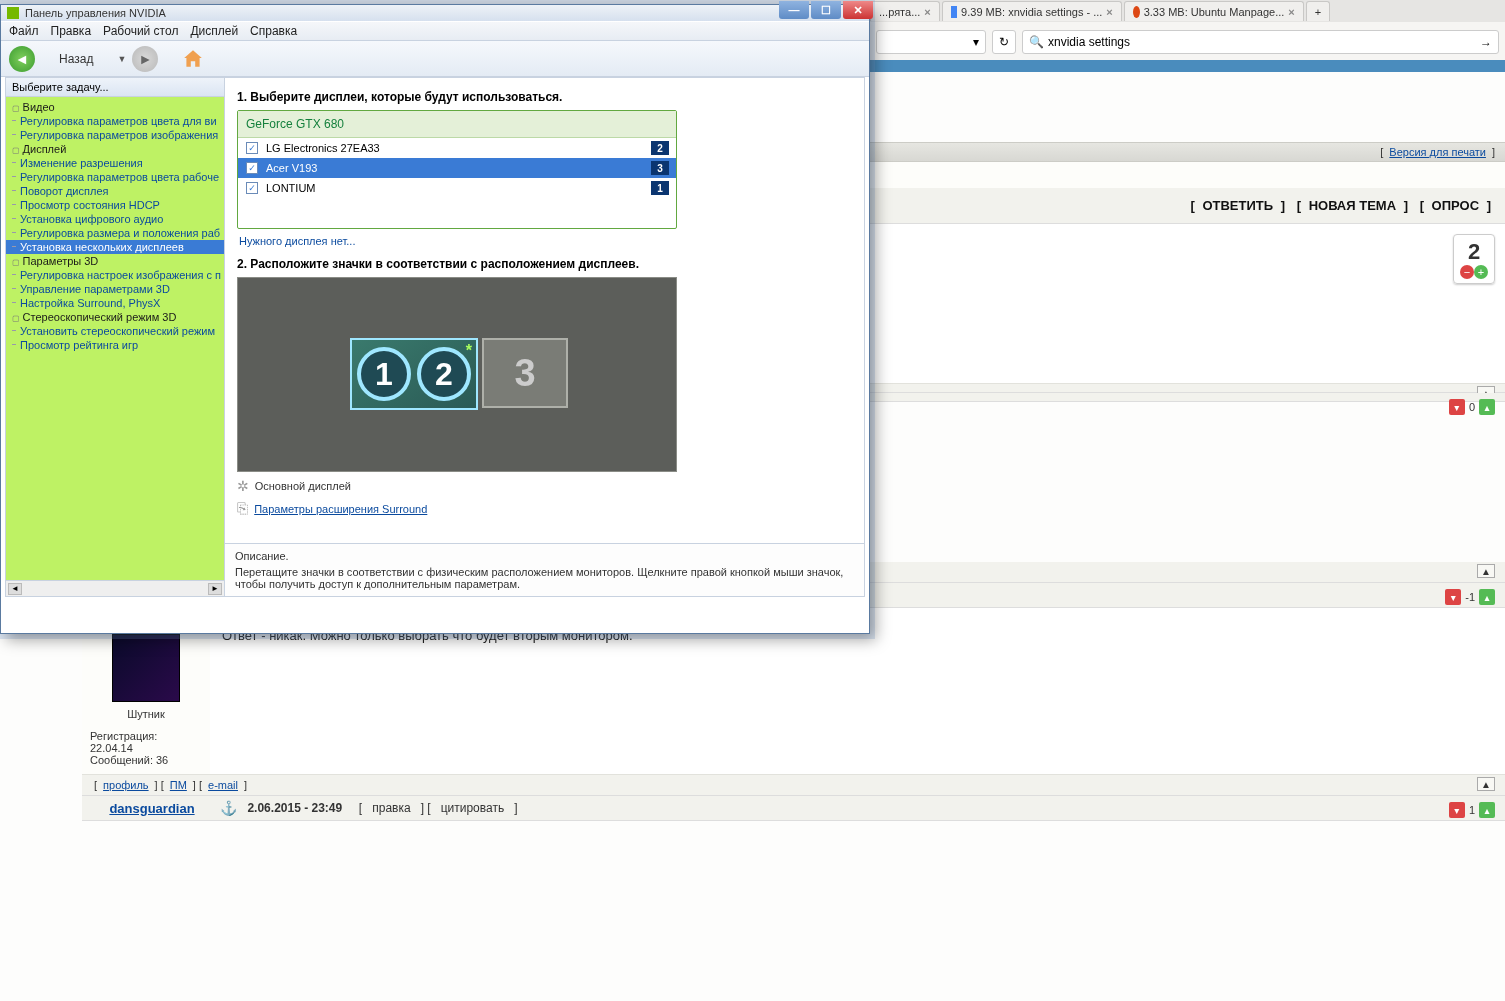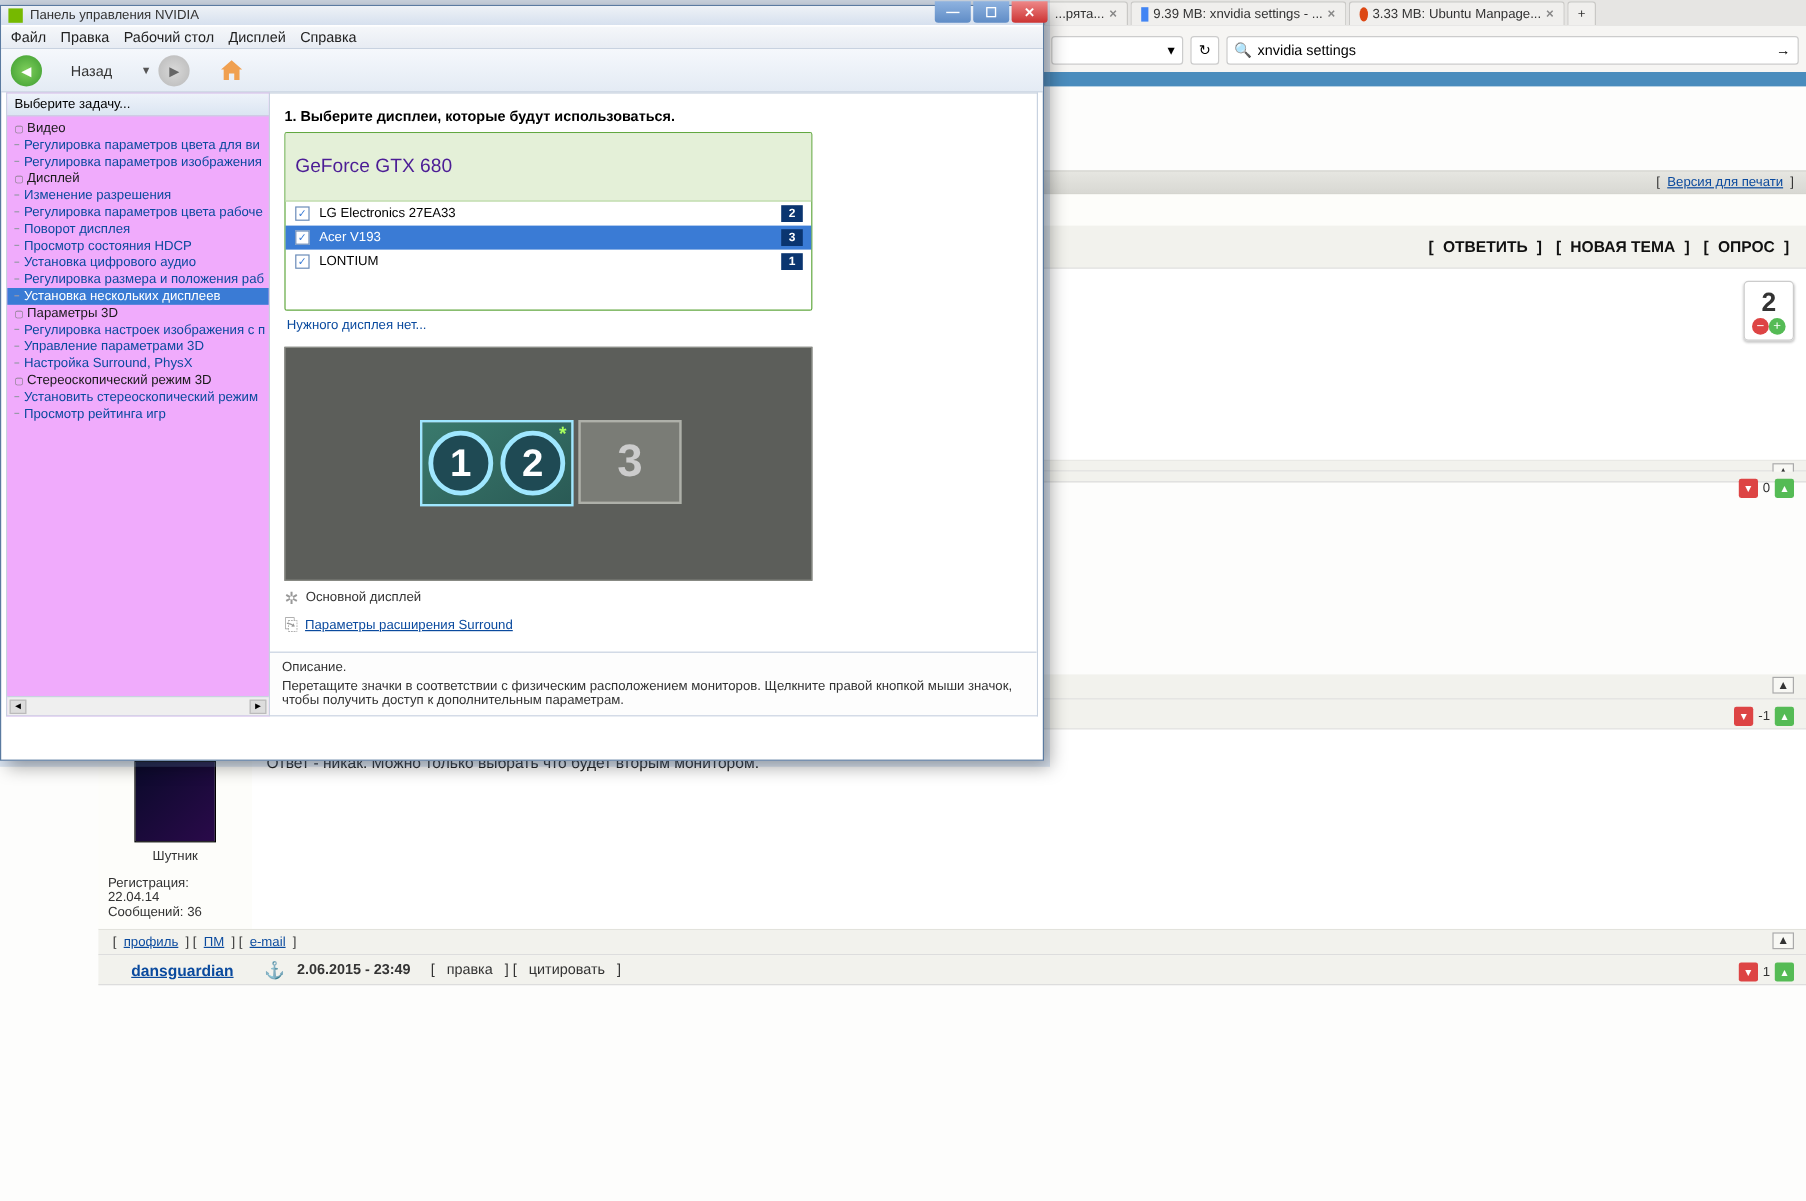--- a/index.html
+++ b/index.html
@@ -33,35 +33,35 @@
 
 .nv-menubar { height: 20px; background: linear-gradient(#f5f7fa,#e7ecf3); border-top: 1px solid #fff; border-bottom: 1px solid #c8d2e0; display: flex; align-items: center; gap: 12px; padding: 0 8px; font-size: 12px; color: #222; }
 .nv-toolbar { height: 36px; background: linear-gradient(#f5f8fc,#e4ebf4); border-bottom: 1px solid #c8d2e0; display: flex; align-items: center; gap: 6px; padding: 0 8px; }
 .tb-btn { width: 26px; height: 26px; border-radius: 50%; display: flex; align-items: center; justify-content: center; font-size: 14px; }
 .tb-back { background: radial-gradient(circle,#7fcf5c,#3b9b2f); color: #fff; }
 .tb-fwd { background: radial-gradient(circle,#d9d9d9,#b8b8b8); color: #666; }
 .tb-label { font-size: 12px; color: #333; margin: 0 18px; }
 .tb-home { width: 22px; height: 22px; }
 
 .nv-body { position: absolute; top: 72px; bottom: 36px; left: 4px; right: 4px; display: flex; }
-.nv-tree { width: 220px; border: 1px solid #c8d2e0; background: #f0abfc; display: flex; flex-direction: column; }
+.nv-tree { width: 220px; border: 1px solid #c8d2e0; background: #bef264; display: flex; flex-direction: column; }
 .nv-tree-title { background: linear-gradient(#eef3fa,#dbe5f2); padding: 3px 6px; font-size: 11px; border-bottom: 1px solid #c8d2e0; }
 .nv-tree-scroll { flex: 1; overflow: hidden; font-size: 11px; padding: 3px 0; }
 .tree-item { padding: 1px 4px 1px 14px; color: #0a4a9e; white-space: nowrap; position: relative; }
 .tree-item.group { color: #1a1a1a; padding-left: 6px; }
 .tree-item.group::before { content: "▢"; color: #777; font-size: 8px; margin-right: 3px; }
 .tree-item.leaf::before { content: ""; position: absolute; left: 6px; top: 6px; width: 4px; height: 1px; background: #99a; }
 .tree-item.selected { background: #3a7bd5; color: #fff; }
 .nv-tree-hbar { height: 16px; border-top: 1px solid #c8d2e0; background: #efefef; display: flex; align-items: center; justify-content: space-between; padding: 0 2px; }
 .hb-arrow { width: 14px; height: 12px; background: #ddd; border: 1px solid #bbb; display: flex; align-items: center; justify-content: center; font-size: 8px; }
 
 .nv-content { flex: 1; border: 1px solid #c8d2e0; border-left: none; padding: 8px 12px; position: relative; overflow: hidden; }
 .section-h { font-size: 12px; font-weight: bold; margin: 4px 0 6px; }
 .gpu-box { border: 1px solid #62a840; border-radius: 2px; width: 440px; }
-.gpu-title { background: #e4f0d8; color: #4c1d95; padding: 19px 8px; font-size: 16px; border-bottom: 1px solid #bcd9a7; }
+.gpu-title { background: #e4f0d8; color: #15803d; padding: 6px 8px; font-size: 12px; border-bottom: 1px solid #bcd9a7; }
 .disp-row { display: flex; align-items: center; padding: 3px 8px; gap: 8px; font-size: 11px; }
 .disp-row.selected { background: #3a7bd5; color: #fff; }
 .chk { width: 12px; height: 12px; border: 1px solid #6a8bb8; background: #fff; display: inline-flex; align-items: center; justify-content: center; font-size: 9px; color: #3a7bd5; }
 .disp-badge { width: 18px; height: 14px; background: #0a3570; color: #fff; font-size: 10px; font-weight: bold; display: flex; align-items: center; justify-content: center; margin-left: auto; margin-right: -1px; }
 .disp-link { color: #0a4a9e; font-size: 11px; padding: 6px 2px; display: inline-block; }
 
 .arrange-box { width: 440px; height: 195px; background: #5c5e5a; border: 1px solid #8a8c86; margin-top: 6px; position: relative; }
 .mon { position: absolute; border: 2px solid #2f4b45; display: flex; align-items: center; justify-content: center; color: #fff; font-size: 38px; font-weight: bold; }
 .mon.active { background: linear-gradient(145deg,#3a7a6d,#2a5a55); border-color: #9fe7ff; }
 .mon.circle { border-radius: 50%; width: 54px; height: 54px; border: 4px solid #9fe7ff; font-size: 32px; background: #1f4a54; }
@@ -312,20 +312,21 @@
         </div>
         <div class="disp-row">
           <span class="chk">✓</span>
           <span>LONTIUM</span>
           <span class="disp-badge">1</span>
         </div>
         <div style="height:30px"></div>
       </div>
       <a class="disp-link">Нужного дисплея нет...</a>
 
+      <div class="section-h">2. Расположите значки в соответствии с расположением дисплеев.</div>
       <div class="arrange-box">
         <div class="mon active" style="left:112px; top:60px; width:128px; height:72px;">
           <div class="mon circle" style="position:relative;left:0;top:0;">1</div>
           <div class="mon circle" style="position:relative;left:0;top:0;margin-left:6px;">2</div>
           <span class="star">*</span>
         </div>
         <div class="mon inactive" style="left:244px; top:60px; width:86px; height:70px;">3</div>
       </div>
 
       <div class="legend">

